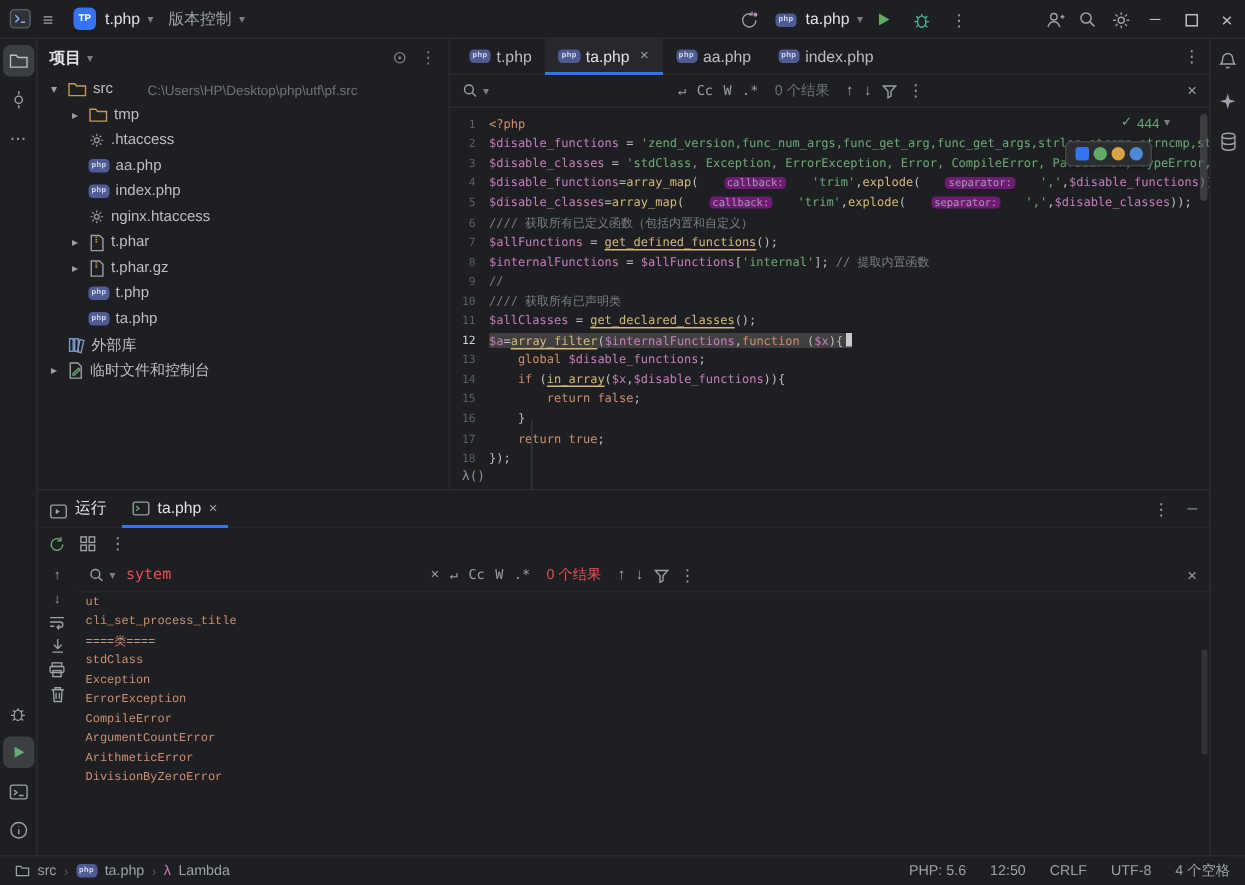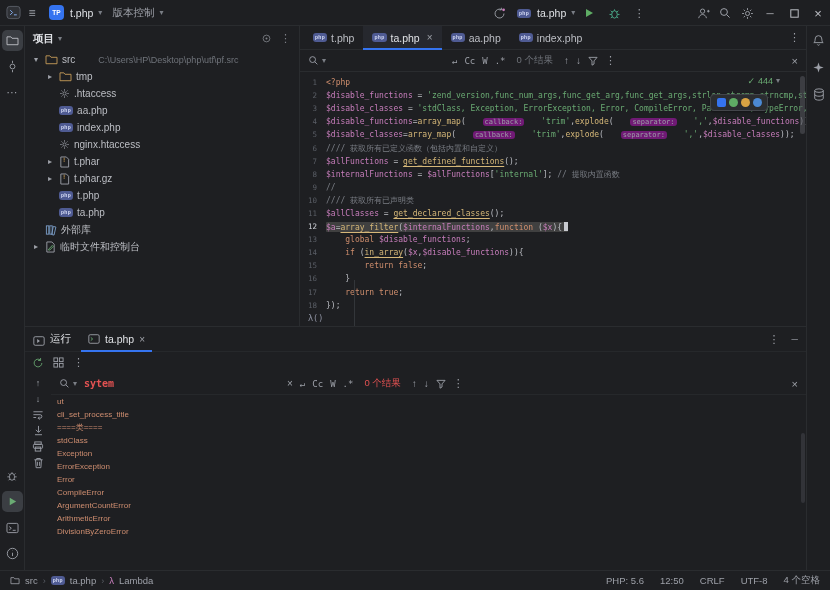--- a/index.html
+++ b/index.html
@@ -98,21 +98,21 @@
   .rp-tab{height:25px;display:inline-flex;align-items:center;gap:5px;padding:0 7px;color:#dfe1e5;font-size:10.5px;
           box-shadow:inset 0 -2px 0 #3574f0}
   .rp-right{margin-left:auto;display:flex;gap:12px;align-items:center;color:#9da0a8}
   .rp-toolbar{height:21px;display:flex;align-items:center;gap:9px;padding:0 7px}
   .console{position:absolute;top:46px;left:0;right:0;bottom:0;display:flex}
   .strip{width:26px;flex:none;display:flex;flex-direction:column;align-items:center;gap:1px;padding-top:2px}
   .strip .btn{width:18px;height:15px}
   .strip .txtico{font-size:9px;color:#9da0a8}
   .console-main{flex:1;position:relative;overflow:hidden}
   .console-lines{position:absolute;top:22px;left:0;right:0;bottom:0;overflow:hidden;
-                 font-family:Liberation Sans, sans-serif;font-size:8px;color:#cf8e70}
+                 font-family:Liberation Mono, monospace;font-size:8px;color:#cf8e70}
   .console-line{height:13px;display:flex;align-items:center;padding-left:6px;white-space:pre}
   .con-scrollbar{position:absolute;right:1px;top:60px;width:4px;height:70px;border-radius:2px;background:#46484d;opacity:.5}
 
   
   .statusbar{position:absolute;left:0;right:0;bottom:0;height:20px;border-top:1px solid #2a2c2f;background:#1e1f22;
              display:flex;align-items:center;padding:0 10px;font-size:9.5px;color:#9da0a8;z-index:10}
   .sb-left{display:flex;align-items:center;gap:5px}
   .sb-sep{color:#5a5e66;font-size:9px}
   .sb-right{margin-left:auto;display:flex;align-items:center;gap:16px}
 </style>
@@ -595,21 +595,21 @@
 
       <div class="console-main">
         <div class="findbar" style="border-bottom:1px solid #26282b">
           <span class="ico">
             <svg width="11" height="11" viewBox="0 0 12 12">
                 <circle cx="5" cy="5" r="3.2" fill="none" stroke="#9da0a8"></circle>
                 <line x1="7.4" y1="7.4" x2="10.2" y2="10.2" stroke="#9da0a8"></line>
               </svg>
           </span>
           <span class="chev" style="margin-left:-4px">▾</span>
-          <input class="fb-input red" style="width: 196px; font-weight: bold;" value="sytem">
+          <input class="fb-input red" style="width: 196px;" value="sytem">
           <span class="fb-arrow" style="font-size:10px">×</span>
           <span class="fb-toggle">↵</span>
           <span class="fb-toggle">Cc</span>
           <span class="fb-toggle">W</span>
           <span class="fb-toggle">.*</span>
           <span class="fb-results red">0 个结果</span>
           <span class="fb-arrow">↑</span>
           <span class="fb-arrow">↓</span>
           <span class="ico">
             <svg width="10" height="10" viewBox="0 0 11 11">
@@ -620,21 +620,20 @@
           <span class="fb-close">×</span>
         </div>
         <div class="console-lines">
 
         <div class="console-line">ut</div>
             <div class="console-line">cli_set_process_title</div>
             <div class="console-line">====类====</div>
             <div class="console-line">stdClass</div>
             <div class="console-line">Exception</div>
             <div class="console-line">ErrorException</div>
-            <div class="console-line">Error</div>
             <div class="console-line">CompileError</div>
             <div class="console-line">ArgumentCountError</div>
             <div class="console-line">ArithmeticError</div>
             <div class="console-line">DivisionByZeroError</div>
           </div>
         <div class="con-scrollbar"></div>
       </div>
     </div>
   </section>
 

